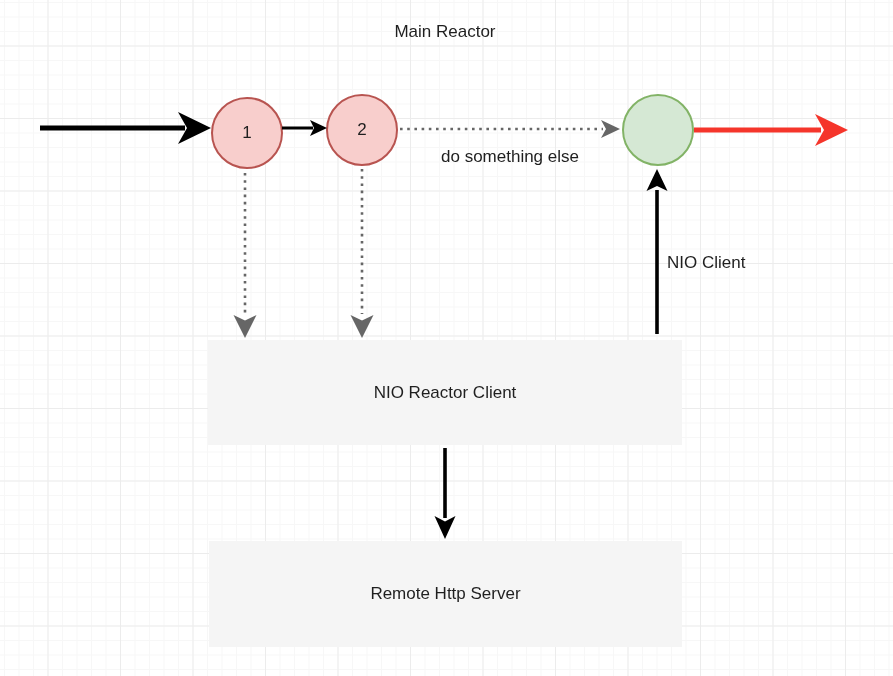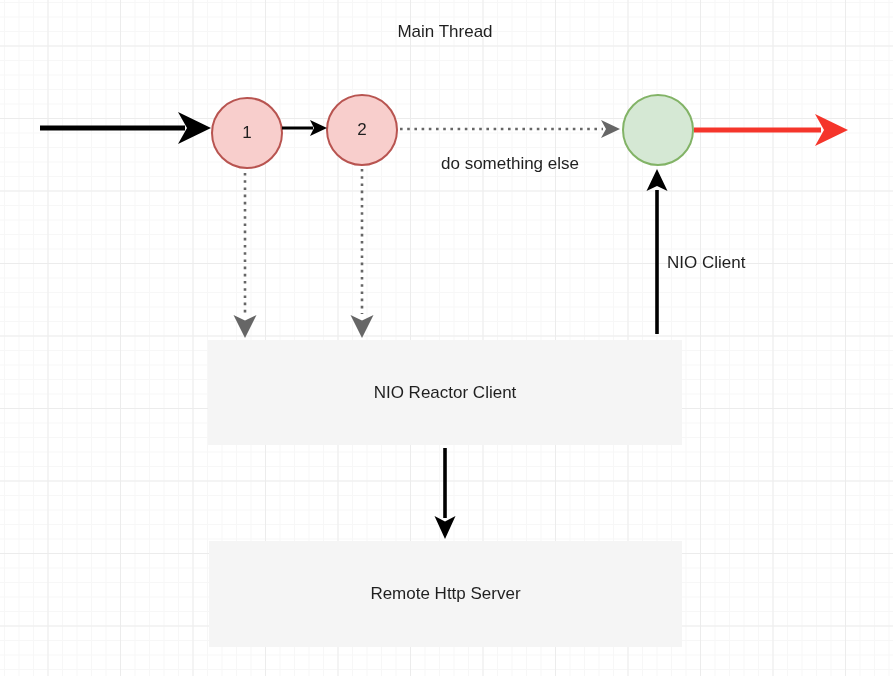--- a/index.html
+++ b/index.html
@@ -68,36 +68,36 @@
   }
 
   #circle-1 { left: 211px; top: 97px; }
   #circle-2 { left: 326px; top: 94px; }
   #circle-done { left: 622px; top: 94px; }
 
   #box-reactor { left: 208px; top: 340px; width: 474px; height: 105px; }
   #box-server  { left: 209px; top: 541px; width: 473px; height: 106px; }
 
   #label-main-thread { left: 345px; top: 22px; width: 200px; }
-  #label-do-something { left: 400px; top: 154px; width: 220px; text-align: center; }
+  #label-do-something { left: 400px; top: 147px; width: 220px; text-align: center; }
   #label-nio-thread { left: 667px; top: 253px; }
 
   .stroke-black { stroke: var(--arrow-black, #000); }
   .fill-black   { fill: var(--arrow-black, #000); }
   .stroke-gray  { stroke: var(--arrow-gray, #666); }
   .fill-gray    { fill: var(--arrow-gray, #666); }
   .stroke-red   { stroke: var(--arrow-red, #f5352b); }
   .fill-red     { fill: var(--arrow-red, #f5352b); }
 </style>
 </head>
 <body>
 
 <div class="canvas">
 
-  <div id="label-main-thread" class="label centered">Main Thread</div>
+  <div id="label-main-thread" class="label centered">Main Reactor</div>
 
   <div id="label-do-something" class="label centered">do something else</div>
 
   <div id="label-nio-thread" class="label">NIO Client</div>
 
   <div id="circle-1" class="node-circle step">
     <span>1</span>
   </div>
 
   <div id="circle-2" class="node-circle step">

